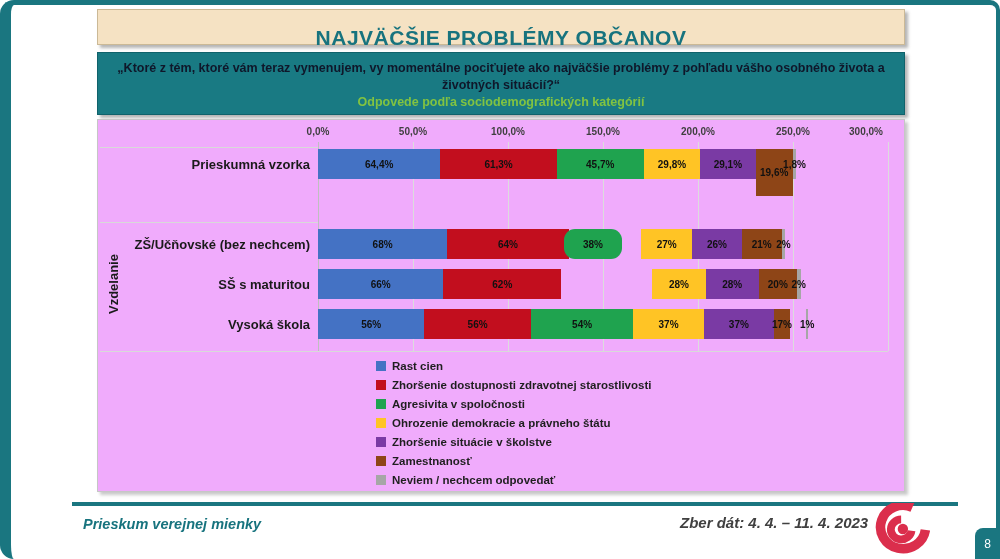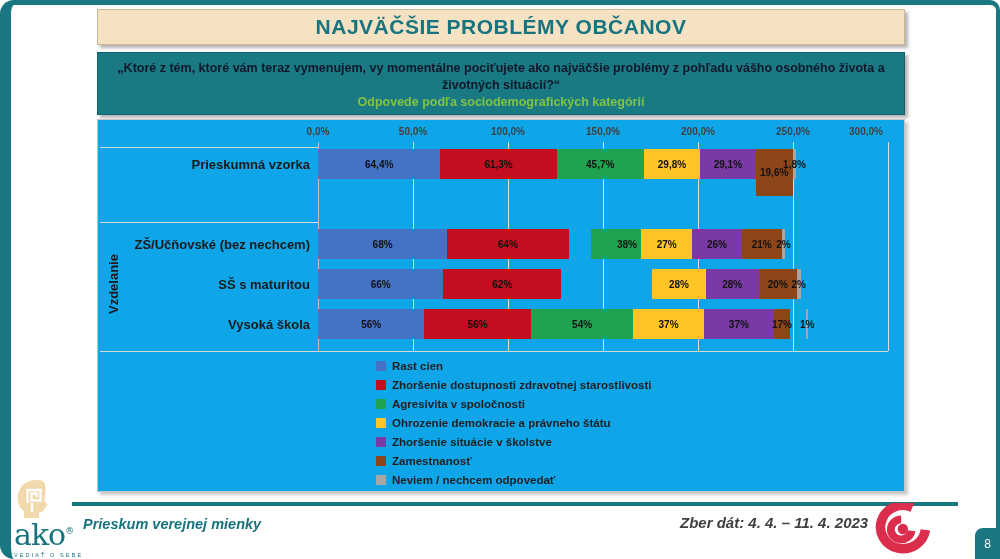--- a/index.html
+++ b/index.html
@@ -5,31 +5,31 @@
   html,body{margin:0;padding:0;background:#fff;}
   .slide{position:relative;width:1000px;height:559px;background:#fff;overflow:hidden;
          font-family:"Liberation Sans",sans-serif;}
   
   .frame{position:absolute;left:0;top:0;width:1000px;height:559px;box-sizing:border-box;
          border-left:11px solid #1A7680;border-top:5px solid #1A7680;border-right:4px solid #1A7680;
          border-radius:14px 10px 4px 14px;pointer-events:none;z-index:5;}
   
   .title-box{position:absolute;left:97px;top:9px;width:808px;height:36px;box-sizing:border-box;
          background:#F5E2C3;border:1px solid #cbb996;box-shadow:3px 3px 3px rgba(90,90,90,.45);}
-  .title-box h1{margin:0;line-height:34px;text-align:center;font-size:21px;font-weight:bold;
+  .title-box h1{margin:11px;line-height:34px;text-align:center;font-size:21px;font-weight:bold;
          color:#17737E;letter-spacing:.5px;}
   
   .quote-box{position:absolute;left:97px;top:52px;width:808px;height:63px;box-sizing:border-box;
          background:#197A83;border:1px solid #10626b;box-shadow:3px 3px 3px rgba(90,90,90,.45);
          text-align:center;padding-top:7px;}
   .quote-box .q{display:block;color:#0f172a;font-weight:bold;font-size:12.5px;line-height:1.32;}
   .quote-box .sub{display:block;color:#82C341;font-weight:bold;font-size:12.5px;margin-top:2px;}
   
   .chart-panel{position:absolute;left:97px;top:119px;width:808px;height:373px;box-sizing:border-box;
-         background:#0ea5e9;border:1px solid #C6C6C6;box-shadow:3px 3px 3px rgba(120,120,120,.4);}
+         background:#f0abfc;border:1px solid #C6C6C6;box-shadow:3px 3px 3px rgba(120,120,120,.4);}
   #plot{position:absolute;left:0;top:0;right:0;bottom:0;}
   .tick{position:absolute;transform:translateX(-50%);font-size:10px;color:#3f3f3f;font-weight:600;}
   .grid{position:absolute;width:1px;background:#DCDCDC;}
   .rowlabel{position:absolute;text-align:right;font-weight:bold;font-size:13px;color:#1a1a1a;
          display:flex;align-items:center;justify-content:flex-end;}
   .seg{position:absolute;display:flex;align-items:center;justify-content:center;}
   .seg span{font-size:10px;font-weight:bold;color:#111;white-space:nowrap;}
   .hline{position:absolute;height:1px;background:#D9D9D9;}
   .groupname{position:absolute;writing-mode:vertical-rl;transform:rotate(180deg);
          font-weight:bold;font-size:13px;color:#1a1a1a;text-align:center;}
@@ -110,21 +110,21 @@
         <div class="seg" style="left: 694.81px; top: 29px; width: 3.42px; height: 30px; background: rgb(166, 166, 166);">
           <span>1,8%</span>
         </div>
         <div class="rowlabel" style="left: 4px; top: 109px; width: 208px; height: 30px;">ZŠ/Učňovské (bez nechcem)</div>
         <div class="seg" style="left: 220px; top: 109px; width: 129.2px; height: 30px; background: rgb(68, 114, 196);">
           <span>68%</span>
         </div>
         <div class="seg" style="left: 349.2px; top: 109px; width: 121.6px; height: 30px; background: rgb(194, 14, 30);">
           <span>64%</span>
         </div>
-        <div class="seg" style="left: 493px; top: 109px; width: 72px; height: 30px; background: rgb(31, 163, 79);">
+        <div class="seg" style="left: 466px; top: 109px; width: 58px; height: 30px; background: rgb(31, 163, 79); border-radius: 11px;">
           <span>38%</span>
         </div>
         <div class="seg" style="left: 543px; top: 109px; width: 51.3px; height: 30px; background: rgb(255, 196, 37);">
           <span>27%</span>
         </div>
         <div class="seg" style="left: 594.3px; top: 109px; width: 49.4px; height: 30px; background: rgb(122, 58, 164);">
           <span>26%</span>
         </div>
         <div class="seg" style="left: 643.7px; top: 109px; width: 39.9px; height: 30px; background: rgb(142, 69, 23);">
           <span>21%</span>
@@ -205,29 +205,20 @@
           <div class="legend-item">
             <span class="legend-swatch" style="background: rgb(166, 166, 166);"></span>
             <span class="legend-label">Neviem / nechcem odpovedať</span>
           </div>
         </div>
       </div>
   </section>
 
   <div class="footer-line"></div>
 
-  <div class="ako-logo">
-    <svg width="42" height="40" viewBox="0 0 42 40">
-      <path d="M23 1 C11 1 3.5 9 3.5 19 c0 6 2.5 10.5 6.5 13.5 L10 39 l15 0 0-5.5 c2.5-.2 4.5-1.3 5.6-3.5 l2.9-5 -3-2.2 C31 11 35 1 23 1 Z" fill="#F2D9AB"></path>
-      <path d="M13.5 24 v-13 h13 v10.5 h-9 v-7 h5 v3.5" stroke="#ffffff" stroke-width="2.4" fill="none"></path>
-      <path d="M18 24 v9" stroke="#ffffff" stroke-width="2.4" fill="none"></path>
-    </svg>
-    <div class="ako-word"><span>ako</span><sup>®</sup></div>
-    <div class="ako-tag">VEDIAŤ O SEBE</div>
-  </div>
 
   <div class="footer-left">Prieskum verejnej mienky</div>
   <div class="footer-right">Zber dát: 4. 4. – 11. 4. 2023</div>
 
   <svg class="spiral" width="56" height="52" viewBox="0 0 64 60">
     <path d="M44 5 A 26 25 0 1 0 59 31" fill="none" stroke="#DB2E4C" stroke-width="11"></path>
     <path d="M31 19 A 12 11.5 0 1 0 43 32" fill="none" stroke="#DB2E4C" stroke-width="9"></path>
     <circle cx="33" cy="30" r="6" fill="#DB2E4C"></circle>
   </svg>
 

